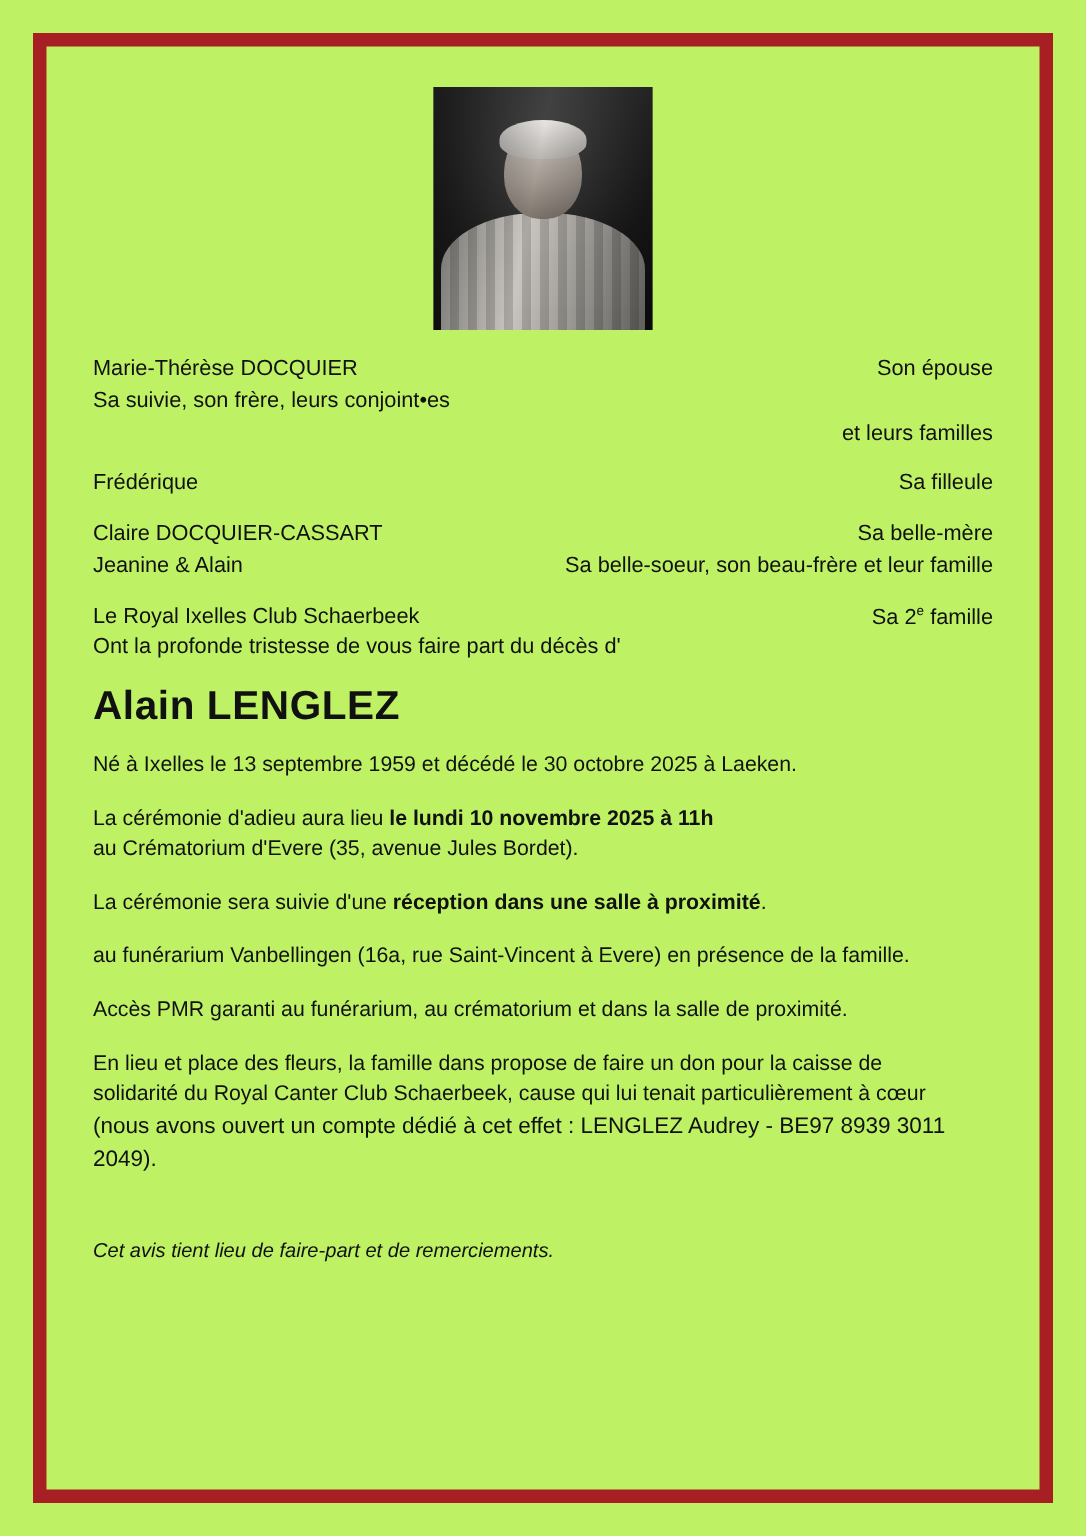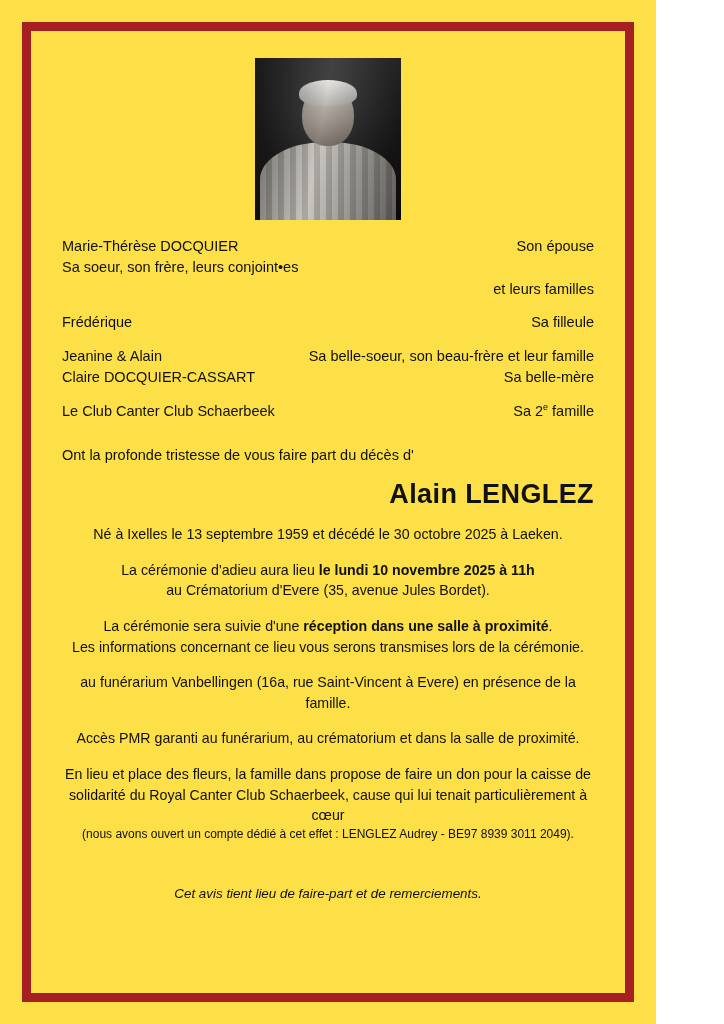--- a/index.html
+++ b/index.html
@@ -10,23 +10,23 @@
   body {
     width: 724px;
     height: 1024px;
     font-family: "Liberation Sans", sans-serif;
     color: #111111;
     overflow: hidden;
   }
 
   .page {
     position: relative;
-    width: 656px;
+    width: 724px;
     height: 1024px;
-    background: #fde047;
+    background: #bef264;
     box-sizing: border-box;
     padding: 32px 16px;
   }
 
   .border-frame {
     position: absolute;
     left: 22px;
     top: 22px;
     right: 22px;
     bottom: 22px;
@@ -117,44 +117,43 @@
     gap: 18px;
   }
   .fam-left { text-align: left; white-space: nowrap; }
   .fam-right { text-align: left; }
   .fam-gap { height: 12px; }
 
   
   .announce {
     width: 100%;
     font-size: 14.5px;
-    margin-top: 25px;
+    margin-top: 0;
     text-align: left;
   }
 
   .name {
     width: 100%;
-    text-align: right;
+    text-align: left;
     font-size: 27px;
     font-weight: bold;
     letter-spacing: .4px;
     margin-top: 16px;
     margin-bottom: 14px;
   }
 
   .para {
     width: 100%;
-    text-align: center;
     font-size: 14.2px;
     line-height: 1.45;
     margin-bottom: 15px;
   }
   .para b { font-weight: bold; }
   .small {
-    font-size: 12px;
+    font-size: 15px;
   }
   .italic {
     font-style: italic;
     font-size: 13.4px;
     margin-top: 26px;
   }
   sup { font-size: .62em; vertical-align: super; }
 </style>
 </head>
 <body>
@@ -176,49 +175,49 @@
 
     <div class="family">
 
       <div class="fam-row">
         <span class="fam-left">Marie-Thérèse DOCQUIER</span>
         <span class="fam-right">Son épouse</span>
       </div>
       <div class="fam-row">
       </div>
       <div class="fam-row">
-        <span class="fam-right">Sa soeur, son frère, leurs conjoint•es</span>
+        <span class="fam-right">Sa suivie, son frère, leurs conjoint•es</span>
       </div>
       <div class="fam-row">
         <span class="fam-left"></span>
         <span class="fam-right">et leurs familles</span>
       </div>
 
       <div class="fam-gap"></div>
 
       <div class="fam-row">
         <span class="fam-left">Frédérique</span>
         <span class="fam-right">Sa filleule</span>
       </div>
 
       <div class="fam-gap"></div>
 
       <div class="fam-row">
+        <span class="fam-left">Claire DOCQUIER-CASSART</span>
+        <span class="fam-right">Sa belle-mère</span>
+      </div>
+      <div class="fam-row">
         <span class="fam-left">Jeanine &amp; Alain</span>
         <span class="fam-right">Sa belle-soeur, son beau-frère et leur famille</span>
       </div>
-      <div class="fam-row">
-        <span class="fam-left">Claire DOCQUIER-CASSART</span>
-        <span class="fam-right">Sa belle-mère</span>
-      </div>
 
       <div class="fam-gap"></div>
 
       <div class="fam-row">
-        <span class="fam-left">Le Club Canter Club Schaerbeek</span>
+        <span class="fam-left">Le Royal Ixelles Club Schaerbeek</span>
         <span class="fam-right">Sa 2<sup>e</sup> famille</span>
       </div>
 
     </div>
 
     <div class="announce">Ont la profonde tristesse de vous faire part du décès d'</div>
 
     <div class="name">Alain LENGLEZ</div>
 
     <div class="para">Né à Ixelles le 13 septembre 1959 et décédé le 30 octobre 2025 à Laeken.</div>
@@ -227,21 +226,20 @@
       <div>
         <span>La cérémonie d'adieu aura lieu </span><b>le lundi 10 novembre 2025 à 11h</b>
       </div>
       <div>au Crématorium d'Evere (35, avenue Jules Bordet).</div>
     </div>
 
     <div class="para">
       <div>
         <span>La cérémonie sera suivie d'une </span><b>réception dans une salle à proximité</b><span>.</span>
       </div>
-      <div>Les informations concernant ce lieu vous serons transmises lors de la cérémonie.</div>
     </div>
 
     <div class="para">
       <div>au funérarium Vanbellingen (16a, rue Saint-Vincent à Evere) en présence de la famille.</div>
     </div>
 
     <div class="para">Accès PMR garanti au funérarium, au crématorium et dans la salle de proximité.</div>
 
     <div class="para">
       <div>En lieu et place des fleurs, la famille dans propose de faire un don pour la caisse de</div>

